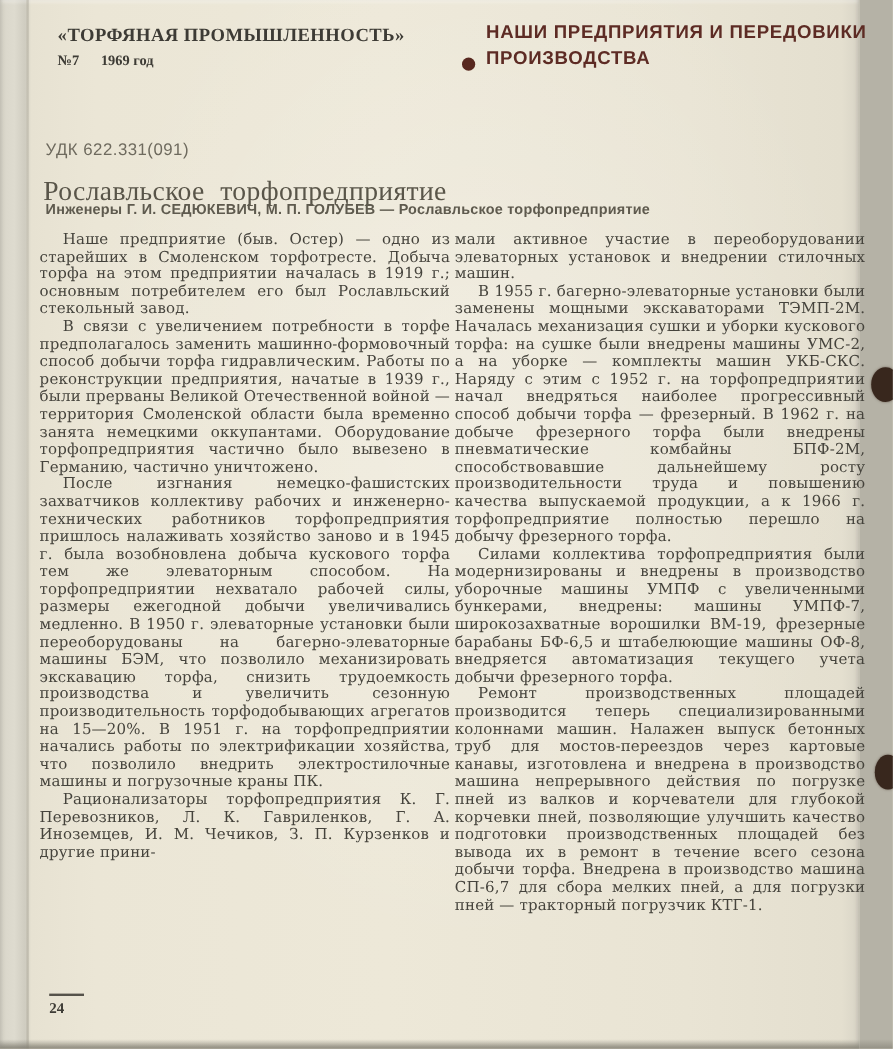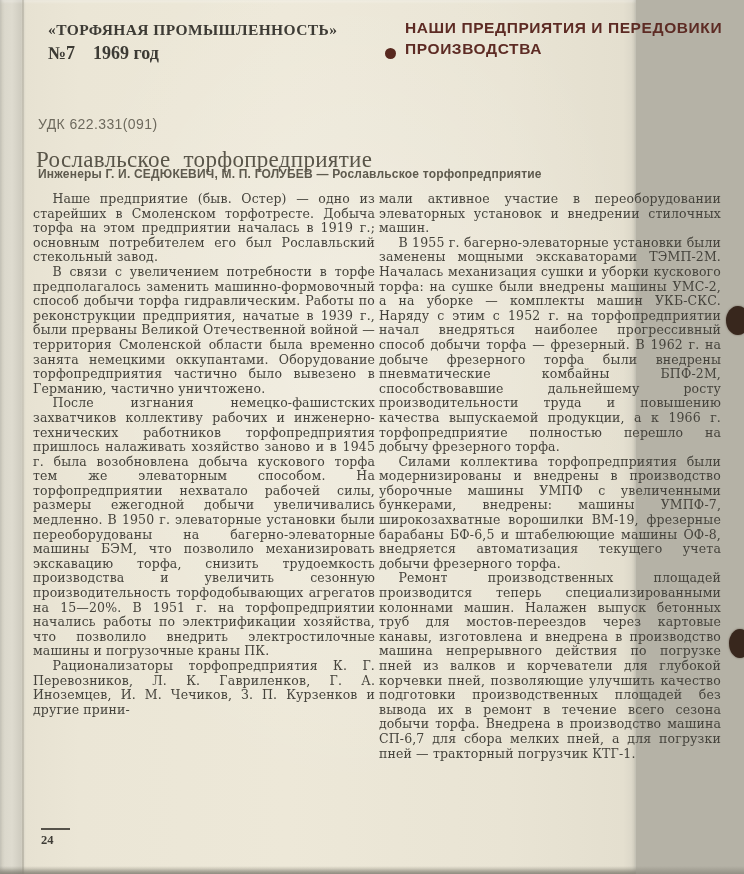--- a/index.html
+++ b/index.html
@@ -4,39 +4,39 @@
 <style>
   html,body{margin:0;padding:0;}
   body{
     width:744px;height:874px;
     background:#b5b2a6;
     font-family:"DejaVu Serif", serif;
     position:relative;
     overflow:hidden;
   }
   .page{
-    position:absolute;left:0;top:0;width:636px;height:874px;
+    position:absolute;left:0;top:0;width:716px;height:874px;
     background:
       radial-gradient(ellipse at 55% 40%, rgba(255,255,255,0.25) 0%, rgba(255,255,255,0) 60%),
       linear-gradient(90deg,#d9d6ca 0px,#dedbcf 12px,#cfccc0 21px,#e7e2d2 26px,#ebe6d6 80px,#ede8d8 45%,#e9e4d4 80%,#e4dfcf 98%,#d8d4c6 100%),
       #e9e4d5;
     box-shadow:inset 0 -3px 4px rgba(90,88,78,0.45), inset 0 2px 3px rgba(255,255,255,0.35);
   }
   .crease{
     position:absolute;left:22px;top:0;width:2px;height:874px;
     background:linear-gradient(180deg,rgba(150,146,132,0.35),rgba(150,146,132,0.15) 40%,rgba(150,146,132,0.4));
   }
   
   .masthead{
     position:absolute;left:48px;top:21px;
     font-family:"Liberation Serif", serif;
     color:#3d3b35;
   }
   .masthead .jtitle{font-size:15.5px;font-weight:bold;letter-spacing:0.4px;}
-  .masthead .issue-line{margin-top:4px;font-size:18px;font-weight:bold;}
+  .masthead .issue-line{margin-top:4px;font-size:12px;font-weight:bold;}
   .masthead .issue-line .no{margin-right:18px;}
   .rubric{
     position:absolute;left:385px;top:17px;width:340px;
     display:flex;align-items:flex-end;
     font-family:"Liberation Sans", sans-serif;
   }
   .rubric .bullet{
     width:11px;height:11px;border-radius:50%;
     background:#58281f;flex:0 0 11px;margin:4px 9px 0 0;
   }

